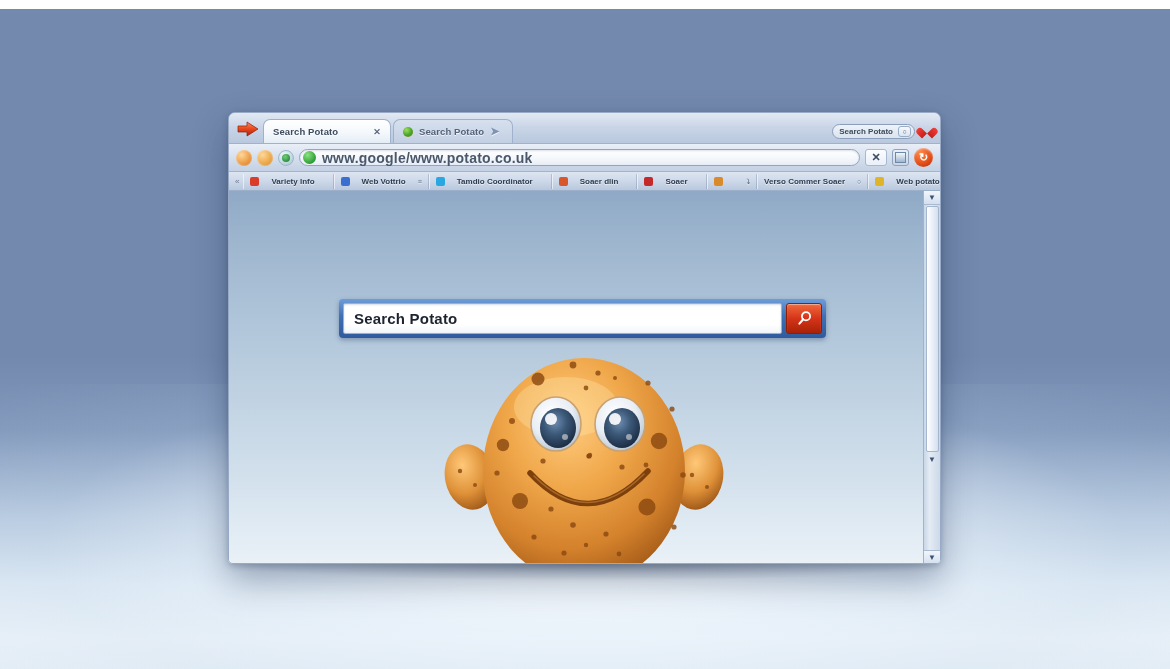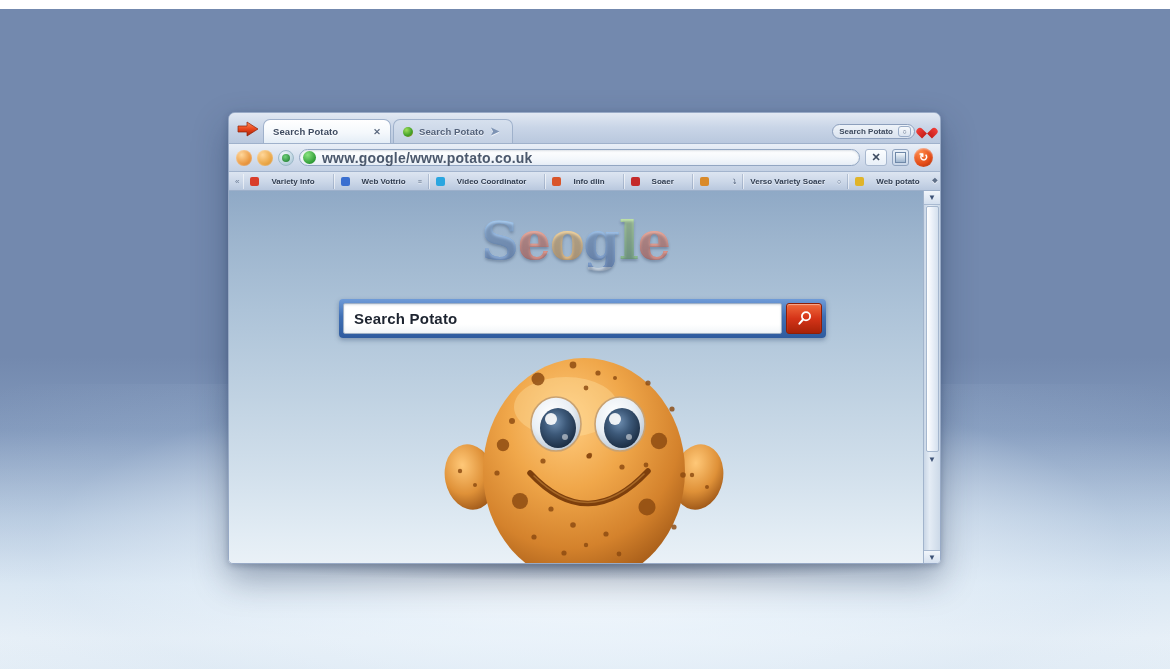--- a/index.html
+++ b/index.html
@@ -459,59 +459,56 @@
         <span>Variety Info</span>
         <span class="bm-trail"></span>
       </div>
       <div class="bookmark-item">
         <span class="bm-favicon" style="background:#3a6fd0"></span>
         <span>Web Vottrio</span>
         <span class="bm-trail">≡</span>
       </div>
       <div class="bookmark-item">
         <span class="bm-favicon" style="background:#2aa6e0"></span>
-        <span>Video Coordinator</span>
+        <span>Tamdio Coordinator</span>
         <span class="bm-trail"></span>
       </div>
       <div class="bookmark-item">
         <span class="bm-favicon" style="background:#d9552a"></span>
-        <span>Info dlin</span>
+        <span>Soaer dlin</span>
         <span class="bm-trail"></span>
       </div>
       <div class="bookmark-item">
         <span class="bm-favicon" style="background:#c42a2a"></span>
         <span>Soaer</span>
         <span class="bm-trail"></span>
       </div>
       <div class="bookmark-item">
         <span class="bm-favicon" style="background:#d98a2a"></span>
         <span></span>
         <span class="bm-trail">⤵</span>
       </div>
       <div class="bookmark-item">
-        <span>Verso Variety Soaer</span>
+        <span>Verso Commer Soaer</span>
         <span class="bm-trail">○</span>
       </div>
       <div class="bookmark-item">
         <span class="bm-favicon" style="background:#e0b42a"></span>
         <span>Web potato</span>
         <span class="bm-trail">❖</span>
       </div>
       <div class="bookmark-item">
         <span class="bm-favicon" style="background:#c4352a"></span>
         <span>Commer</span>
         <span class="bm-trail">⤵</span>
       </div>
     </div>
 
     <div id="viewport">
 
-      <div id="seogle-logo">
-        <span class="lg-blue">S</span><span class="lg-red">e</span><span class="lg-yellow">o</span><span class="lg-blue">g</span><span class="lg-green">l</span><span class="lg-red">e</span>
-      </div>
 
       <div id="search-row">
         <div id="search-input">
           <span id="search-input-text" title="Search">Search Potato</span>
         </div>
         <div id="search-button">
           <svg id="search-magnifier-icon" viewBox="0 0 17 17">
             <circle cx="10" cy="6.2" r="4.1" fill="none" stroke="#ffffff" stroke-width="1.8"></circle>
             <line x1="7.2" y1="9.3" x2="3.4" y2="13.6" stroke="#ffffff" stroke-width="2.1" stroke-linecap="round"></line>
           </svg>

